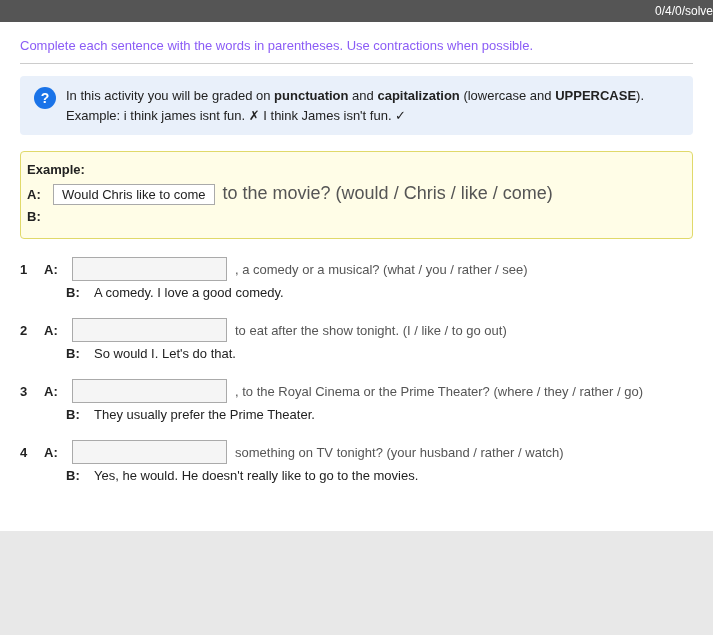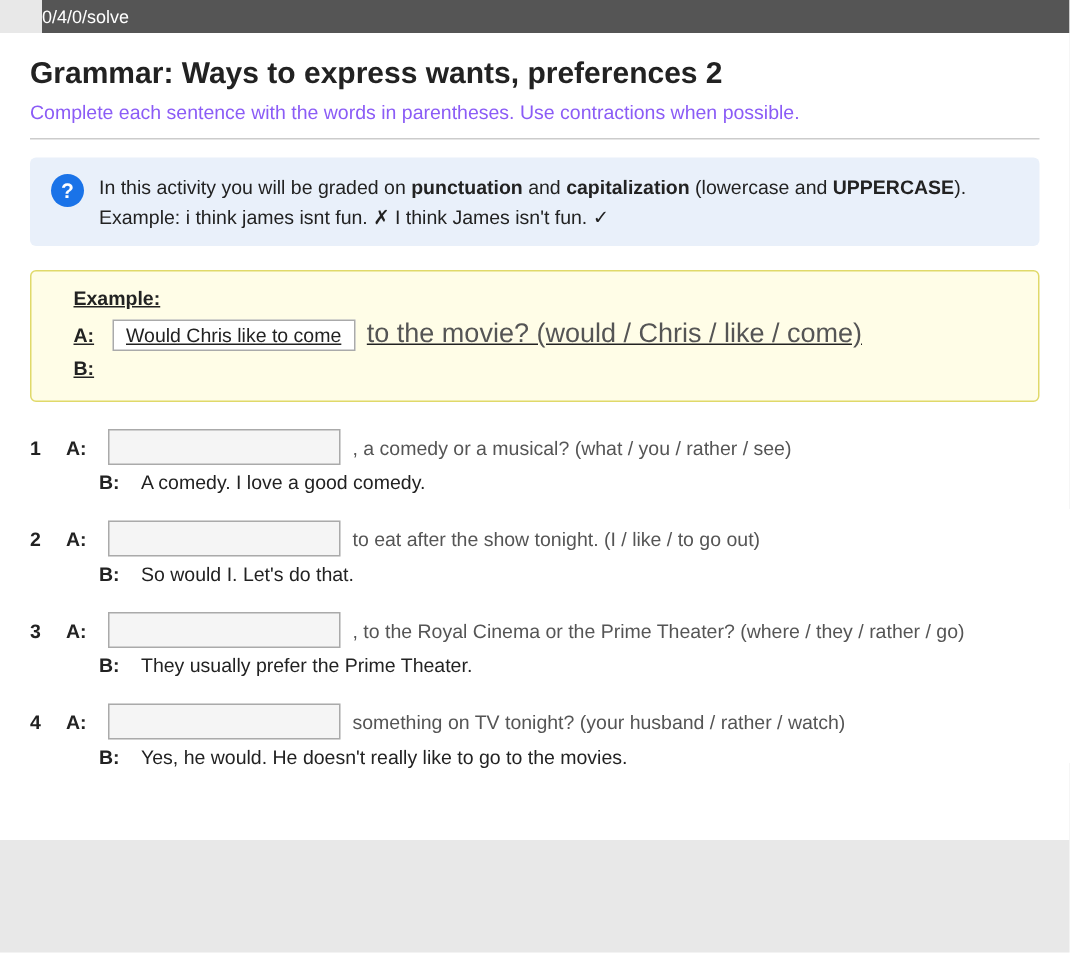--- a/index.html
+++ b/index.html
@@ -7,24 +7,23 @@
       font-family: Arial, sans-serif;
       font-size: 14px;
       background: #e8e8e8;
       color: #222;
     }
     .top-bar {
       background: #555;
       height: 22px;
       display: flex;
       align-items: center;
-      justify-content: flex-start;
+      justify-content: flex-end;
       color: #fff;
       font-size: 12px;
-      margin-left: 28px;
     }
     .page-container {
       background: #fff;
       max-width: 713px;
       margin: 0 auto;
       padding: 16px 20px 30px 20px;
     }
     .page-title {
       font-size: 20px;
       font-weight: bold;
@@ -67,23 +66,22 @@
     .info-text {
       font-size: 13px;
       color: #222;
       line-height: 1.5;
     }
     .info-text b { font-weight: bold; }
     .example-box {
       background: #fffde7;
       border: 1px solid #e0d96a;
       border-radius: 4px;
-      padding: 10px 28px;
+      padding: 10px 6px;
       margin-bottom: 18px;
-      text-decoration: underline;
     }
     .example-label {
       font-weight: bold;
       font-size: 13px;
       margin-bottom: 6px;
     }
     .ex-row {
       display: flex;
       align-items: baseline;
       gap: 8px;
@@ -157,21 +155,20 @@
   </style>
 </head>
 <body>
 
 <div class="top-bar">
   <span>0/4/0/solve</span>
 </div>
 
 <div class="page-container">
 
-  <div class="page-title">Grammar: Ways to express wants, preferences 2</div>
   <div class="subtitle">Complete each sentence with the words in parentheses. Use contractions when possible.</div>
   <hr class="divider">
 
   <div class="info-box">
     <div class="info-icon">?</div>
     <div class="info-text">
       <span>In this activity you will be graded on </span><b>punctuation</b><span> and </span><b>capitalization</b><span> (lowercase and </span><b>UPPERCASE</b><span>).</span><br>
       <span>Example: i think james isnt fun. ✗  I think James isn't fun. ✓</span>
     </div>
   </div>

